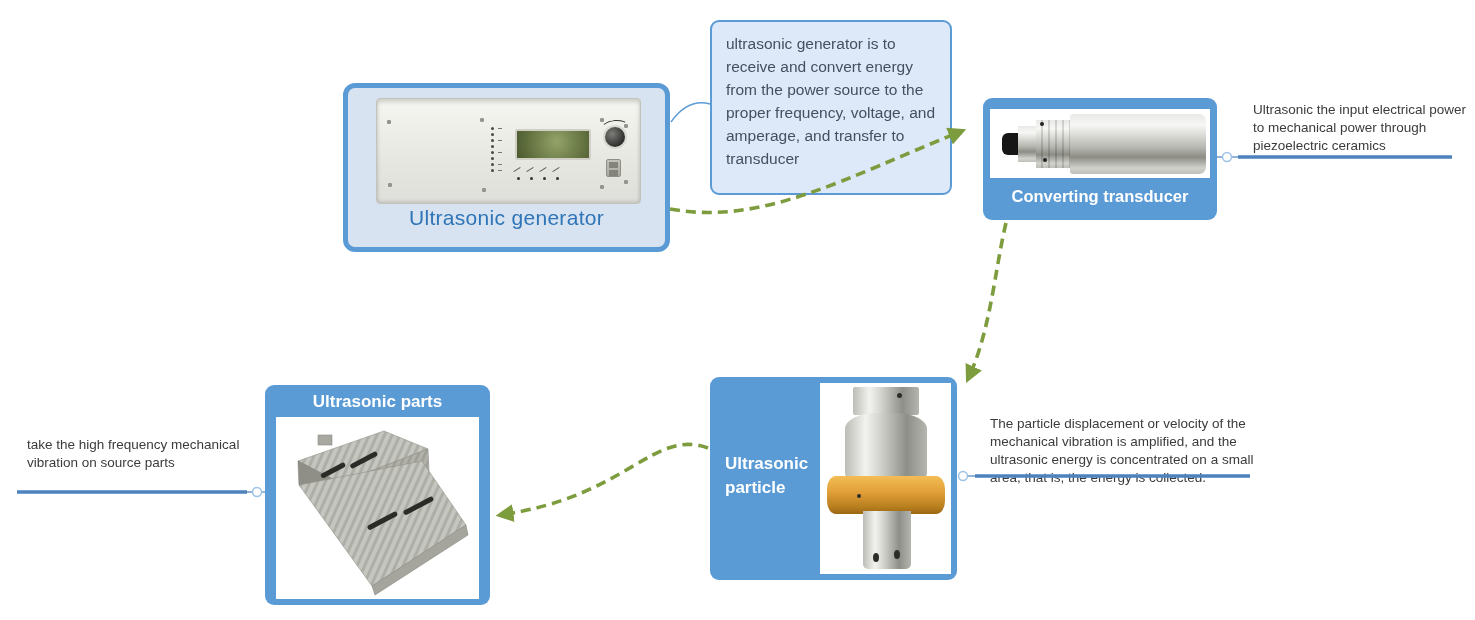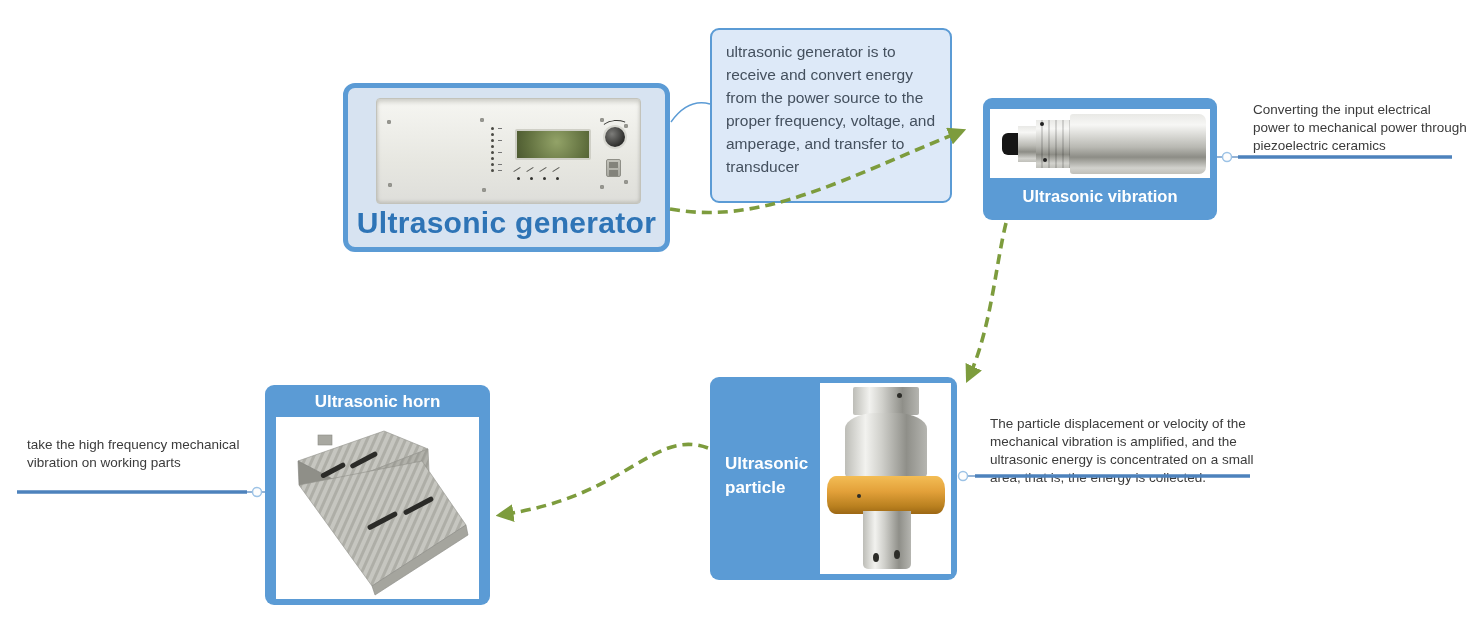--- a/index.html
+++ b/index.html
@@ -31,24 +31,24 @@
   .gen-knob{position:absolute;left:228px;top:28px;width:20px;height:20px;border-radius:50%;
     background:radial-gradient(circle at 35% 35%,#7d7d7a,#2e2e2c 70%);
     box-shadow:0 0 0 2px #d8d8d1;}
   .gen-knob-arc{position:absolute;left:224px;top:21px;width:28px;height:16px;border-radius:50%;
     border:1.5px solid transparent;border-top-color:#3a3a36;transform:rotate(-6deg);}
   .gen-keypad{position:absolute;left:229px;top:60px;width:15px;height:18px;border-radius:2px;
     background:linear-gradient(180deg,#c2c2ba,#a9a9a1);border:1px solid #8f8f87;}
   .gen-keypad::after{content:"";position:absolute;left:2px;top:2px;width:9px;height:6px;
     background:#83837b;box-shadow:0 8px 0 #83837b;}
   .gen-title{position:absolute;left:0;right:0;top:118px;text-align:center;
-    font-size:30px;font-weight:bold;color:var(--title-blue);letter-spacing:.3px;}
-
-  
-  .callout-box{position:absolute;left:710px;top:28px;width:242px;height:175px;z-index:2;
+    font-size:21px;font-weight:normal;color:var(--title-blue);letter-spacing:.3px;}
+
+  
+  .callout-box{position:absolute;left:710px;top:20px;width:242px;height:175px;z-index:2;
     background:var(--callout-fill);border:2px solid var(--box-blue);border-radius:9px;
     padding:10px 12px 0 14px;}
   .callout-text{font-size:15.5px;line-height:23px;color:var(--callout-text);}
 
   
   .blue-box{position:absolute;background:var(--box-blue);border-radius:9px;z-index:2;}
   .photo{position:absolute;background:#ffffff;}
   .blue-label{color:#ffffff;font-weight:bold;font-size:16.5px;}
 
   .transducer-box{left:983px;top:98px;width:234px;height:122px;}
@@ -136,39 +136,39 @@
 
   <div class="blue-box transducer-box">
     <div class="photo transducer-photo">
       <div class="td-tip"></div>
       <div class="td-neck metal-v"></div>
       <div class="td-collar metal-v"></div>
       <div class="td-body metal-v"></div>
       <span class="td-screw" style="left:50px;top:13px"></span>
       <span class="td-screw" style="left:53px;top:49px"></span>
     </div>
-    <div class="blue-label transducer-label">Ultrasonic vibration</div>
+    <div class="blue-label transducer-label">Converting transducer</div>
   </div>
 
   <div class="blue-box booster-box">
     <div class="blue-label booster-label">Ultrasonic particle</div>
     <div class="photo booster-photo">
       <div class="bs-topcyl metal-h"></div>
       <span class="bs-hole" style="left:77px;top:10px;width:5px;height:5px"></span>
       <div class="bs-barrel metal-h"></div>
       <div class="bs-flange"></div>
       <span class="bs-hole" style="left:37px;top:111px;width:4px;height:4px"></span>
       <div class="bs-botcyl metal-h"></div>
       <span class="bs-hole" style="left:53px;top:170px;width:6px;height:9px"></span>
       <span class="bs-hole" style="left:74px;top:167px;width:6px;height:9px"></span>
     </div>
   </div>
 
   <div class="blue-box horn-box">
-    <div class="blue-label horn-label">Ultrasonic horn</div>
+    <div class="blue-label horn-label">Ultrasonic parts</div>
     <div class="photo horn-photo">
       <svg width="203" height="182" viewBox="0 0 203 182">
         <defs>
           <pattern id="ribs" width="7" height="7" patternUnits="userSpaceOnUse" patternTransform="rotate(24)">
             <rect width="7" height="7" fill="#c6c6c0"></rect>
               <rect width="3" height="7" fill="#aeaea7"></rect>
           </pattern>
           <pattern id="ribs2" width="6" height="6" patternUnits="userSpaceOnUse" patternTransform="rotate(24)">
             <rect width="6" height="6" fill="#b2b2ab"></rect>
               <rect width="2.6" height="6" fill="#9e9e97"></rect>
@@ -183,23 +183,23 @@
         <g fill="#2b2b28">
           <rect x="-2.5" y="0" width="5" height="27" rx="2.5" transform="translate(69,47) rotate(62)"></rect>
           <rect x="-2.5" y="0" width="5" height="30" rx="2.5" transform="translate(101,36) rotate(62)"></rect>
           <rect x="-2.5" y="0" width="5" height="33" rx="2.5" transform="translate(121,96) rotate(62)"></rect>
           <rect x="-2.5" y="0" width="5" height="33" rx="2.5" transform="translate(157,81) rotate(62)"></rect>
         </g>
       </svg>
     </div>
   </div>
 
-  <div class="note note-transducer">Converting the input electrical power to mechanical power through piezoelectric ceramics</div>
+  <div class="note note-transducer">Ultrasonic the input electrical power to mechanical power through piezoelectric ceramics</div>
   <div class="note note-booster">The particle displacement or velocity of the mechanical vibration is amplified, and the ultrasonic energy is concentrated on a small area, that is, the energy is collected.</div>
-  <div class="note note-horn">take the high frequency mechanical vibration on working parts</div>
+  <div class="note note-horn">take the high frequency mechanical vibration on source parts</div>
 
   <svg class="overlay">
     <defs>
       <marker id="ah" viewBox="0 0 10 10" refX="7.5" refY="5" markerWidth="5" markerHeight="5" orient="auto">
         <path d="M0,0 L10,5 L0,10 z" fill="#7d9c3d"></path>
       </marker>
     </defs>
 
     <path d="M 671 122 Q 688 98 710 104" fill="none" stroke="#5b9bd5" stroke-width="1.4"></path>
 

